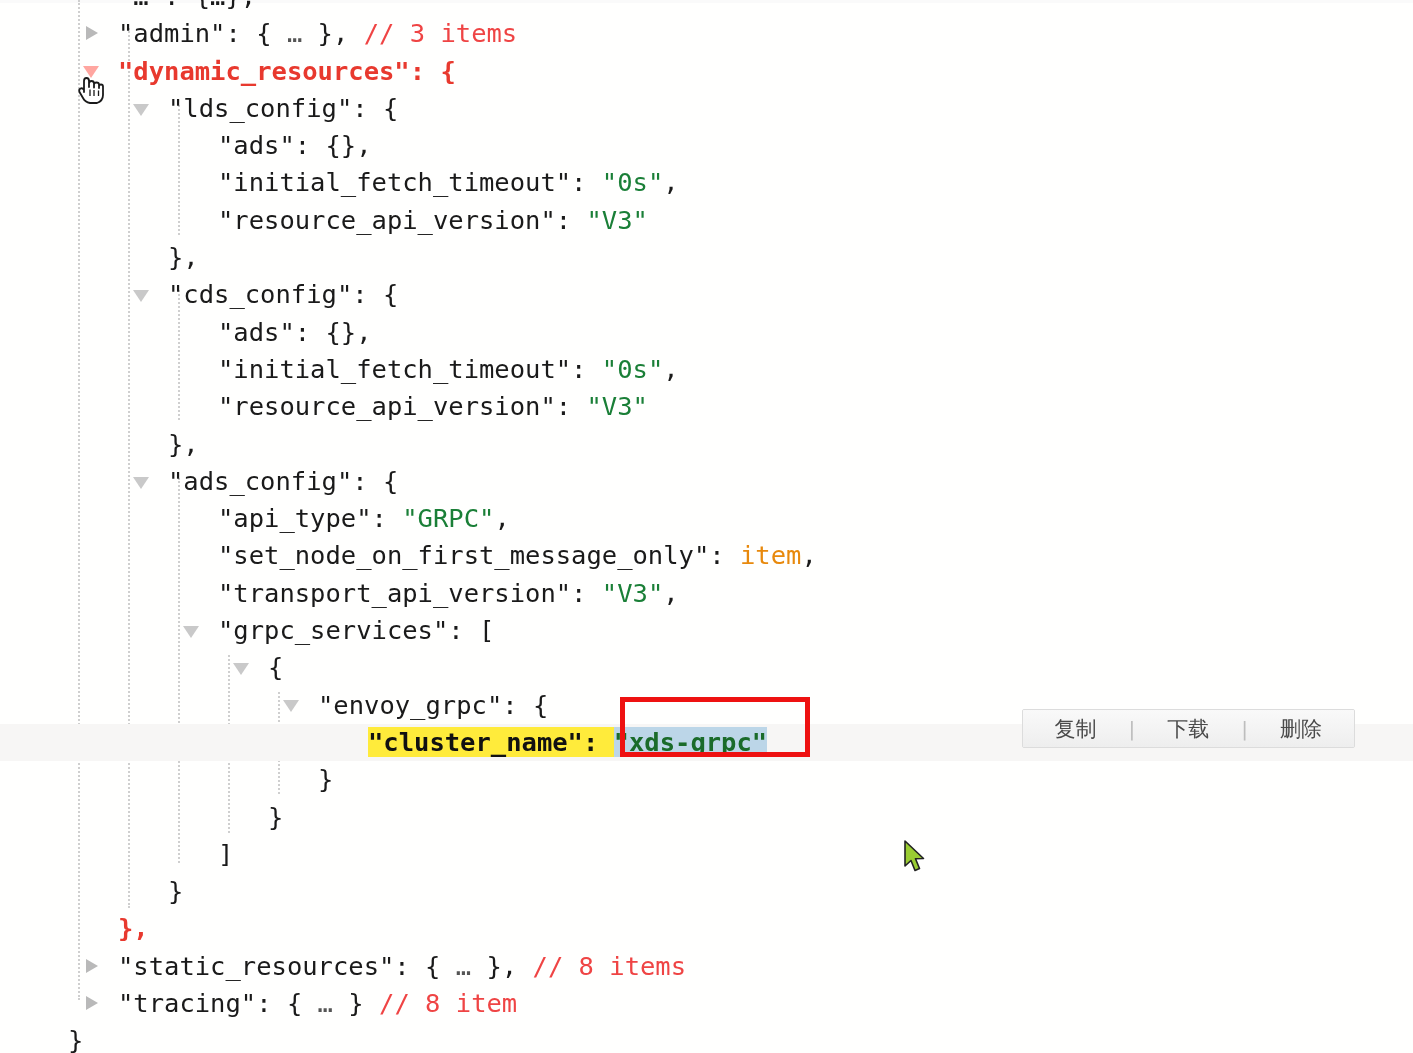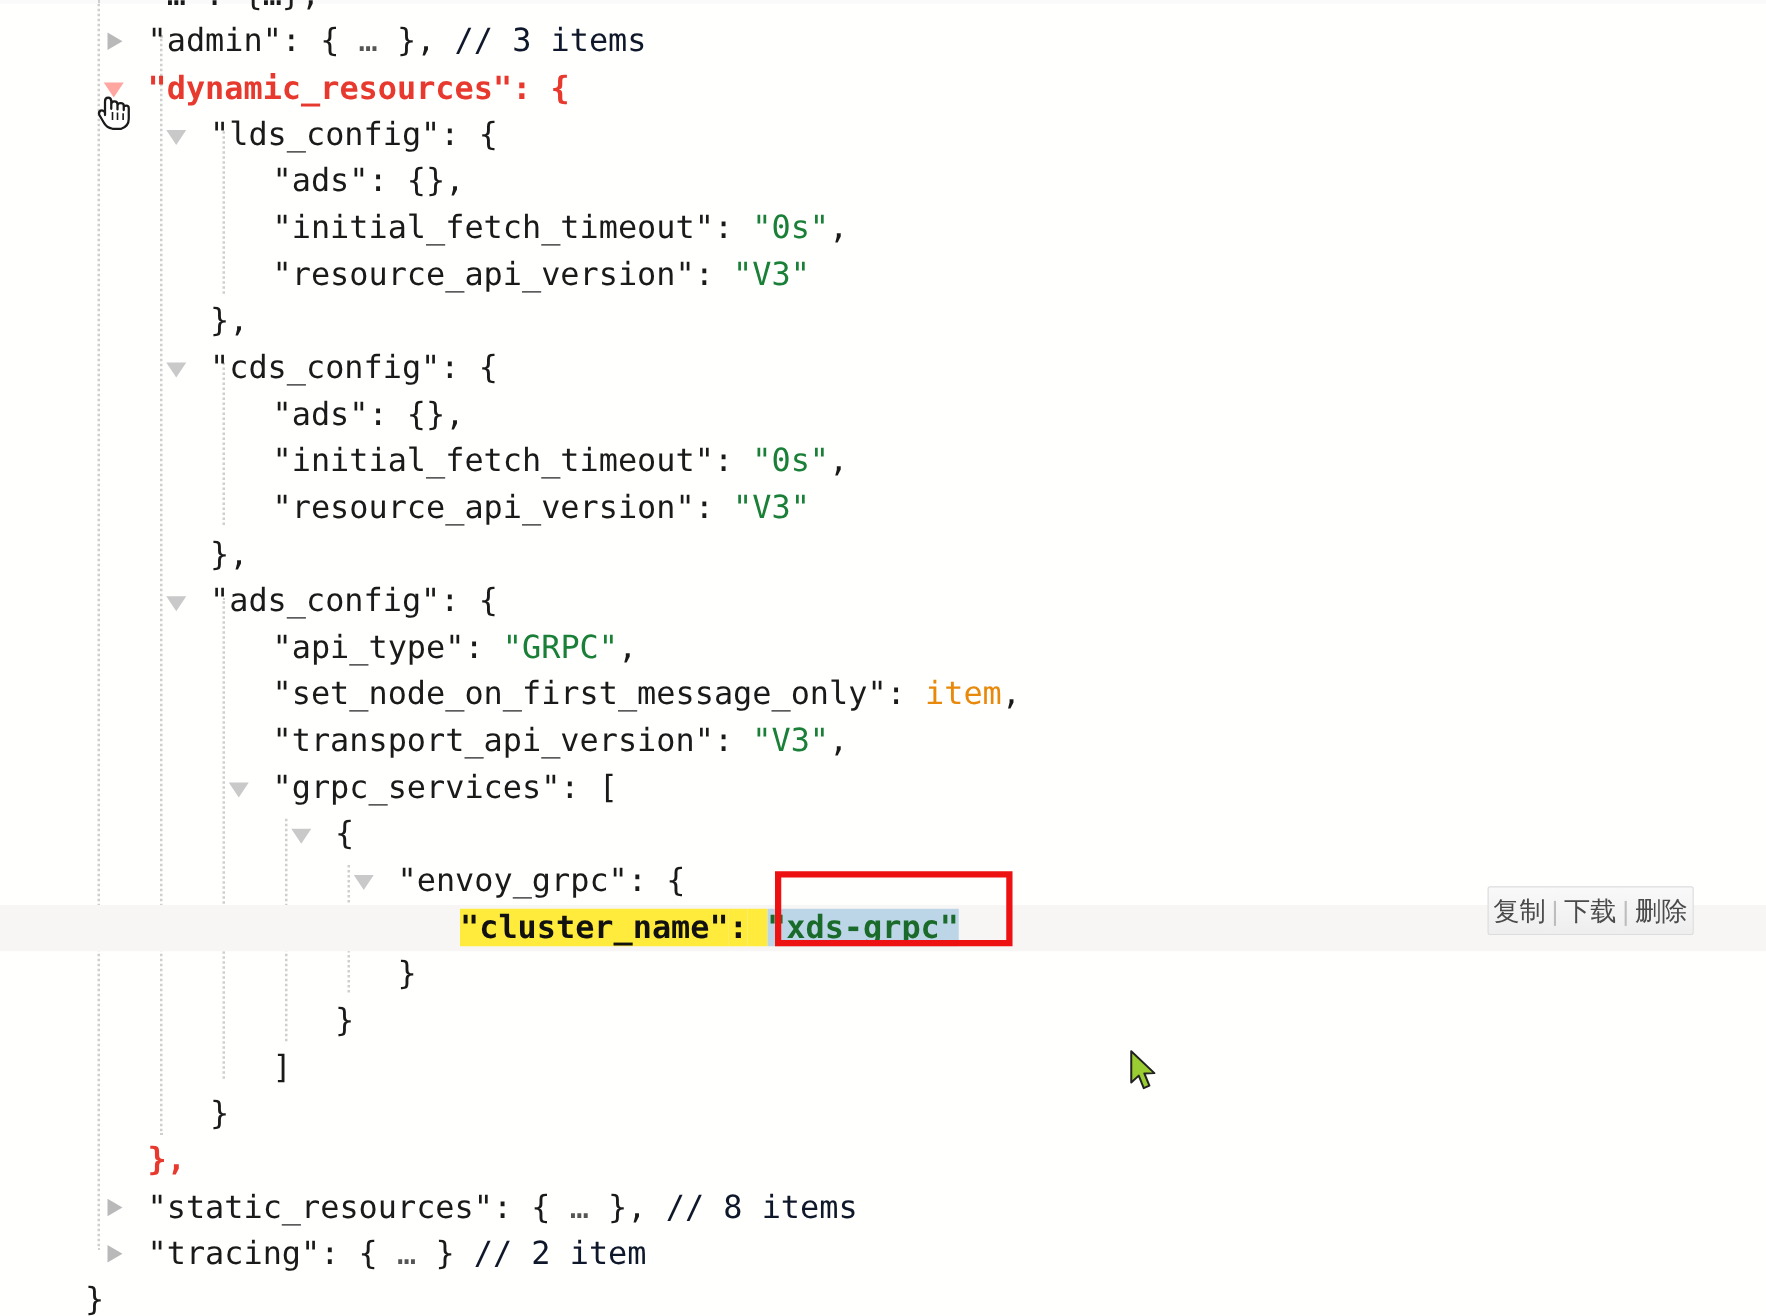--- a/index.html
+++ b/index.html
@@ -59,21 +59,21 @@
     white-space: pre;
   }
 
   
   .key      { color: #1a1a1a; }
   .key-red  { color: #e8392e; font-weight: bold; }
   .punct    { color: #1a1a1a; }
   .punct-red{ color: #e8392e; font-weight: bold; }
   .str      { color: #1a7f37; }
   .bool     { color: #e8890c; }
-  .comment  { color: #0f172a; }
+  .comment  { color: #ef4444; }
   .ellipsis { color: #555; }
 
   .key-hl {
     background: #ffeb3b;
     color: #111;
     font-weight: bold;
   }
   .val-sel {
     background: #bcd6e8;
     color: #1a6b2a;
@@ -158,21 +158,21 @@
     border: 1px solid #dcdcdc;
     border-radius: 2px;
     font-family: "DejaVu Sans", "Liberation Sans", sans-serif;
     font-size: 21px;
     color: #4a4a4a;
     overflow: hidden;
   }
   .action-btn {
     display: flex;
     align-items: center;
-    padding: 0 4px;
+    padding: 0 32px;
     cursor: pointer;
     user-select: none;
     background: linear-gradient(#f9f9f9, #eeeeee);
   }
   .action-sep {
     display: flex;
     align-items: center;
     color: #bdbdbd;
     background: linear-gradient(#f9f9f9, #eeeeee);
     font-size: 20px;
@@ -217,21 +217,21 @@
       <div class="row"><div class="tri tri-open" style="left: 183px;"></div><span class="code" style="left: 218px;"><span class="key">"grpc_services"</span><span class="punct">: [</span></span></div>
       <div class="row"><div class="tri tri-open" style="left: 233px;"></div><span class="code" style="left: 268px;"><span class="punct">{</span></span></div>
       <div class="row"><div class="tri tri-open" style="left: 283px;"></div><span class="code" style="left: 318px;"><span class="key">"envoy_grpc"</span><span class="punct">: {</span></span></div>
       <div class="row highlight-row"><span class="code" style="left: 368px;"><span class="key-hl">"cluster_name"</span><span class="key-hl">:</span><span class="quote-hl"> </span><span class="val-sel">"xds-grpc"</span></span></div>
       <div class="row"><span class="code" style="left: 318px;"><span class="punct">}</span></span></div>
       <div class="row"><span class="code" style="left: 268px;"><span class="punct">}</span></span></div>
       <div class="row"><span class="code" style="left: 218px;"><span class="punct">]</span></span></div>
       <div class="row"><span class="code" style="left: 168px;"><span class="punct">}</span></span></div>
       <div class="row"><span class="code" style="left: 118px;"><span class="punct-red">},</span></span></div>
       <div class="row"><div class="tri tri-closed" style="left: 86px;"></div><span class="code" style="left: 118px;"><span class="key">"static_resources"</span><span class="punct">: </span><span class="punct">{</span><span class="ellipsis"> … </span><span class="punct">},</span><span class="comment"> // 8 items</span></span></div>
-      <div class="row"><div class="tri tri-closed" style="left: 86px;"></div><span class="code" style="left: 118px;"><span class="key">"tracing"</span><span class="punct">: </span><span class="punct">{</span><span class="ellipsis"> … </span><span class="punct">}</span><span class="comment"> // 2 item</span></span></div>
+      <div class="row"><div class="tri tri-closed" style="left: 86px;"></div><span class="code" style="left: 118px;"><span class="key">"tracing"</span><span class="punct">: </span><span class="punct">{</span><span class="ellipsis"> … </span><span class="punct">}</span><span class="comment"> // 8 item</span></span></div>
       <div class="row"><span class="code" style="left: 68px;"><span class="punct">}</span></span></div>
     </div>
 
   <div class="red-box" style="left: 620px; top: 697px; width: 190px; height: 60px; border-color: rgb(238, 17, 17);"></div>
 
   <div class="action-group">
     <div class="action-btn">复制</div>
     <div class="action-sep">|</div>
     <div class="action-btn">下载</div>
     <div class="action-sep">|</div>

